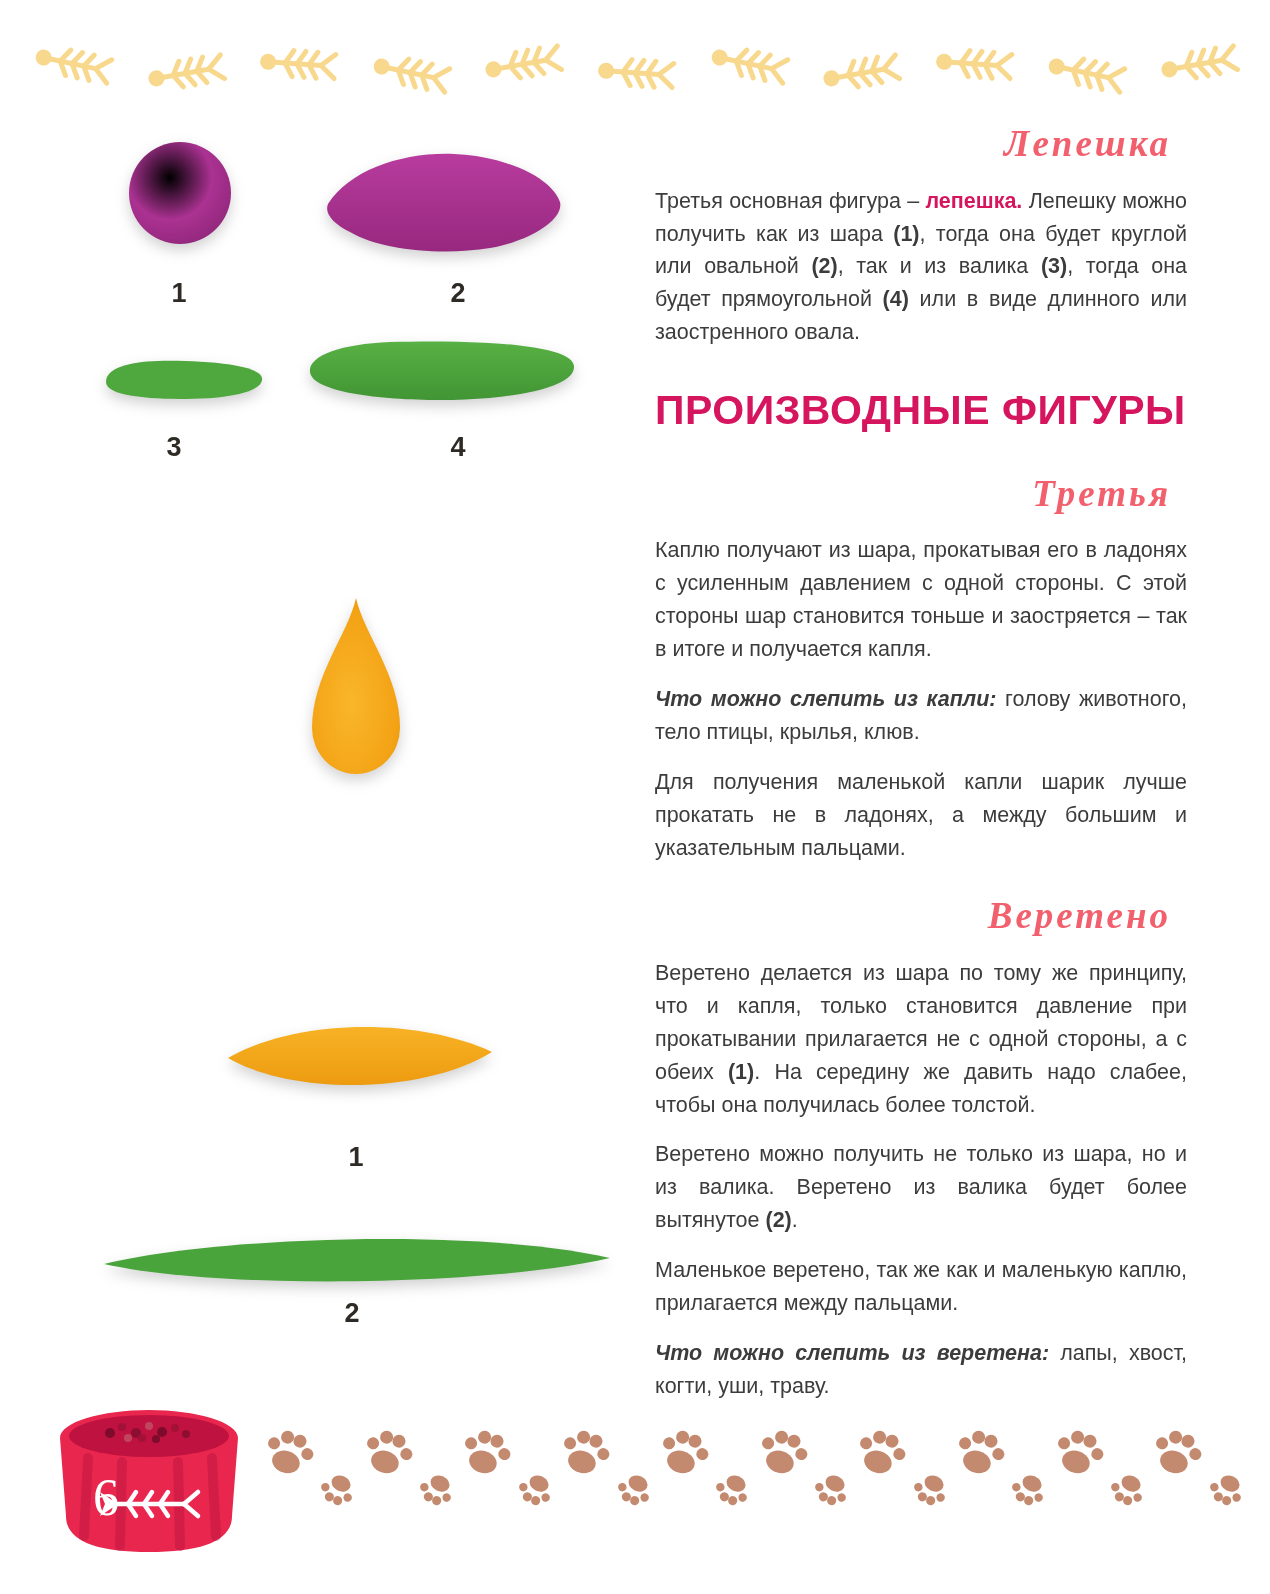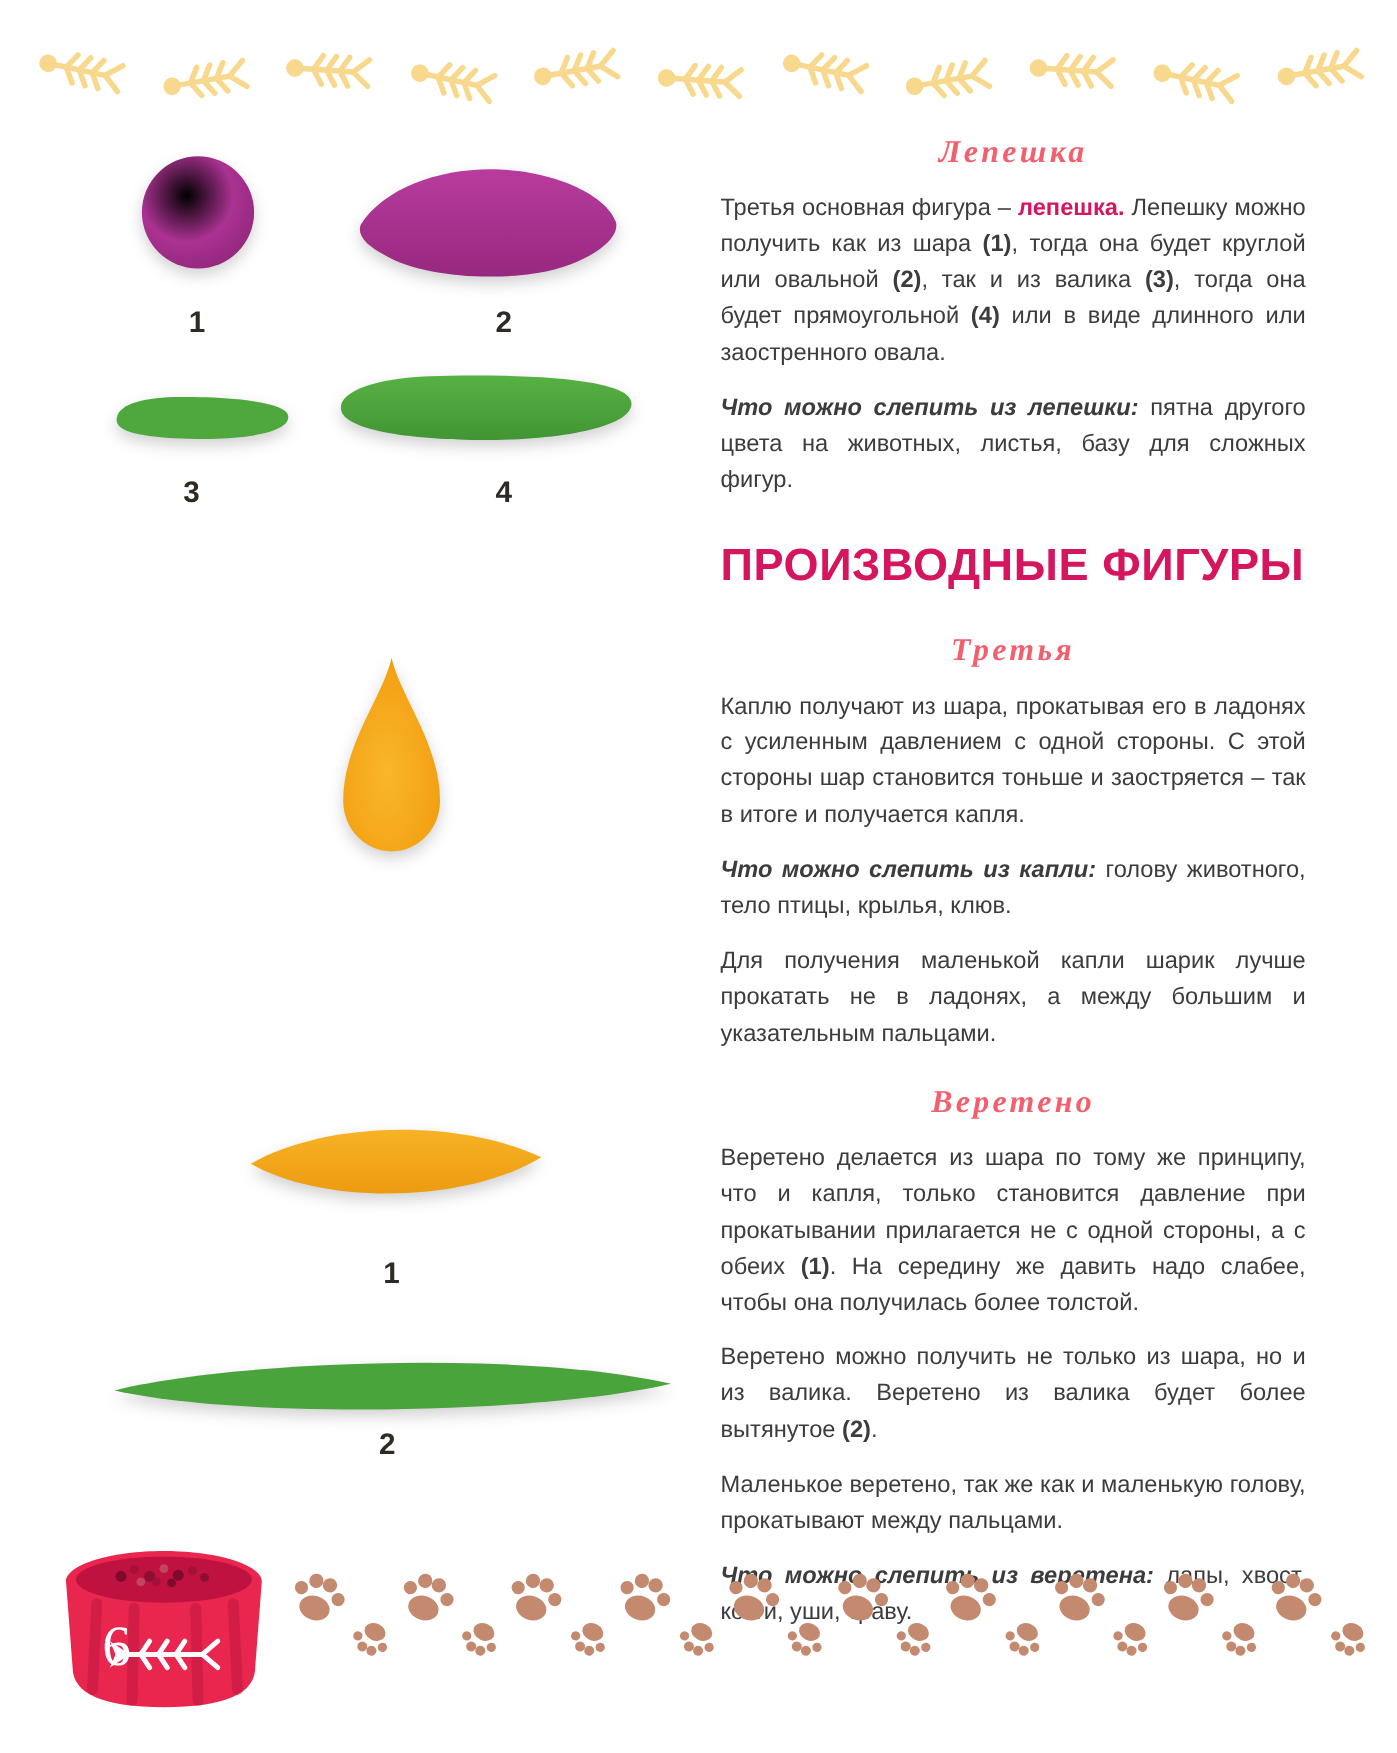--- a/index.html
+++ b/index.html
@@ -29,22 +29,22 @@
   .text-col{
     position:absolute;left:655px;top:116px;width:532px;
     font-size:21.5px;line-height:1.53;color:var(--body-text,#3c3c3c);
     text-align:justify;
   }
   .text-col section{margin:0;}
   .text-col p{margin:11px 0 17px;}
   h2{margin:0;}
   .heading-script{
     font-family:"Liberation Serif",serif;font-style:italic;font-weight:bold;
-    color:var(--heading-pink,#f2606e);font-size:29px;letter-spacing:3px;
-    margin:24px 16px 12px;text-align:center;
+    color:var(--heading-pink,#f2606e);font-size:37px;letter-spacing:3px;
+    margin:24px 16px 12px;text-align:right;
   }
   section:first-child .heading-script{margin-top:0;}
   .heading-big{
     font-family:"Liberation Sans",sans-serif;font-weight:bold;
     color:var(--heading-crimson,#d6155f);font-size:41px;letter-spacing:.5px;
     margin:30px 0 8px;text-align:left;
   }
   .run-b{font-weight:bold;}
   .run-br{font-weight:bold;color:var(--heading-crimson,#d6155f);}
   .run-bi{font-weight:bold;font-style:italic;}
@@ -297,36 +297,35 @@
   <svg width="514" height="54" viewBox="0 0 514 54">
     <path d="M4,30 C120,2 380,-6 510,24 C390,52 120,56 4,30 Z" fill="#4aa43c"></path>
   </svg>
 </div>
 <span class="fig-label" style="left:352px;top:1298px;">2</span>
 
 <div class="text-col">
     <section>
       <h2 class="heading-script">Лепешка</h2>
       <p><span>Третья основная фигура – </span><span class="run-br">лепешка.</span><span> Лепешку можно получить как из шара </span><span class="run-b">(1)</span><span>, тогда она будет круглой или овальной </span><span class="run-b">(2)</span><span>, так и из валика </span><span class="run-b">(3)</span><span>, тогда она будет прямоугольной </span><span class="run-b">(4)</span><span> или в виде длинного или заостренного овала.</span></p>
-      <p><span class="run-bi">Что можно слепить из лепешки: </span><span>пятна другого цвета на животных, листья, базу для сложных фигур.</span></p>
     </section>
     <section>
       <h2 class="heading-big">ПРОИЗВОДНЫЕ ФИГУРЫ</h2>
     </section>
     <section>
       <h2 class="heading-script">Третья</h2>
       <p><span>Каплю получают из шара, прокатывая его в ладонях с усиленным давлением с одной стороны. С этой стороны шар становится тоньше и заостряется – так в итоге и получается капля.</span></p>
       <p><span class="run-bi">Что можно слепить из капли: </span><span>голову животного, тело птицы, крылья, клюв.</span></p>
       <p><span>Для получения маленькой капли шарик лучше прокатать не в ладонях, а между большим и указательным пальцами.</span></p>
     </section>
     <section>
       <h2 class="heading-script">Веретено</h2>
       <p><span>Веретено делается из шара по тому же принципу, что и капля, только становится давление при прокатывании прилагается не с одной стороны, а с обеих </span><span class="run-b">(1)</span><span>. На середину же давить надо слабее, чтобы она получилась более толстой.</span></p>
       <p><span>Веретено можно получить не только из шара, но и из валика. Веретено из валика будет более вытянутое </span><span class="run-b">(2)</span><span>.</span></p>
-      <p><span>Маленькое веретено, так же как и маленькую голову, прокатывают между пальцами.</span></p>
+      <p><span>Маленькое веретено, так же как и маленькую каплю, прилагается между пальцами.</span></p>
       <p><span class="run-bi">Что можно слепить из веретена: </span><span>лапы, хвост, когти, уши, траву.</span></p>
     </section>
   </div>
 
 <div class="bowl">
   <svg width="210" height="158" viewBox="0 0 210 158">
     <path d="M16,38 C16,22 58,10 105,10 C152,10 194,22 194,38 L188,116
              C188,140 160,152 105,152 C50,152 22,140 22,116 Z" fill="#e9274e"></path>
     <ellipse cx="105" cy="36" rx="80" ry="21" fill="#bf1240"></ellipse>
     <g>

